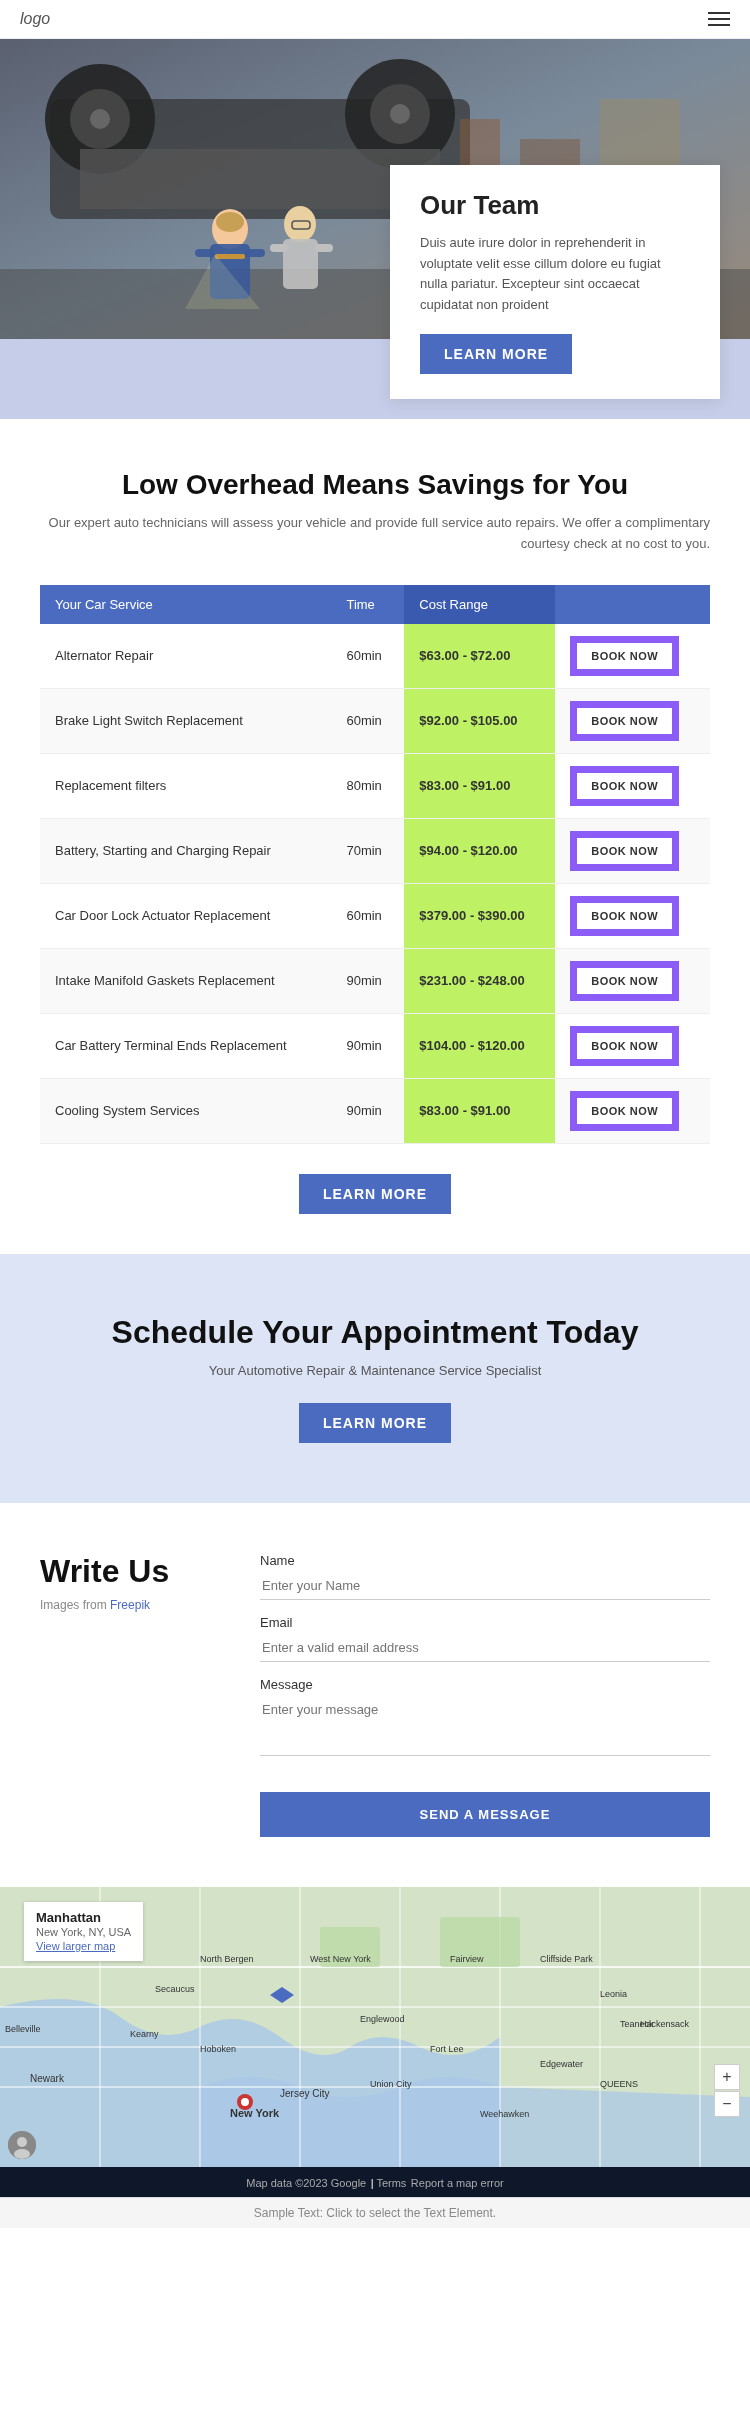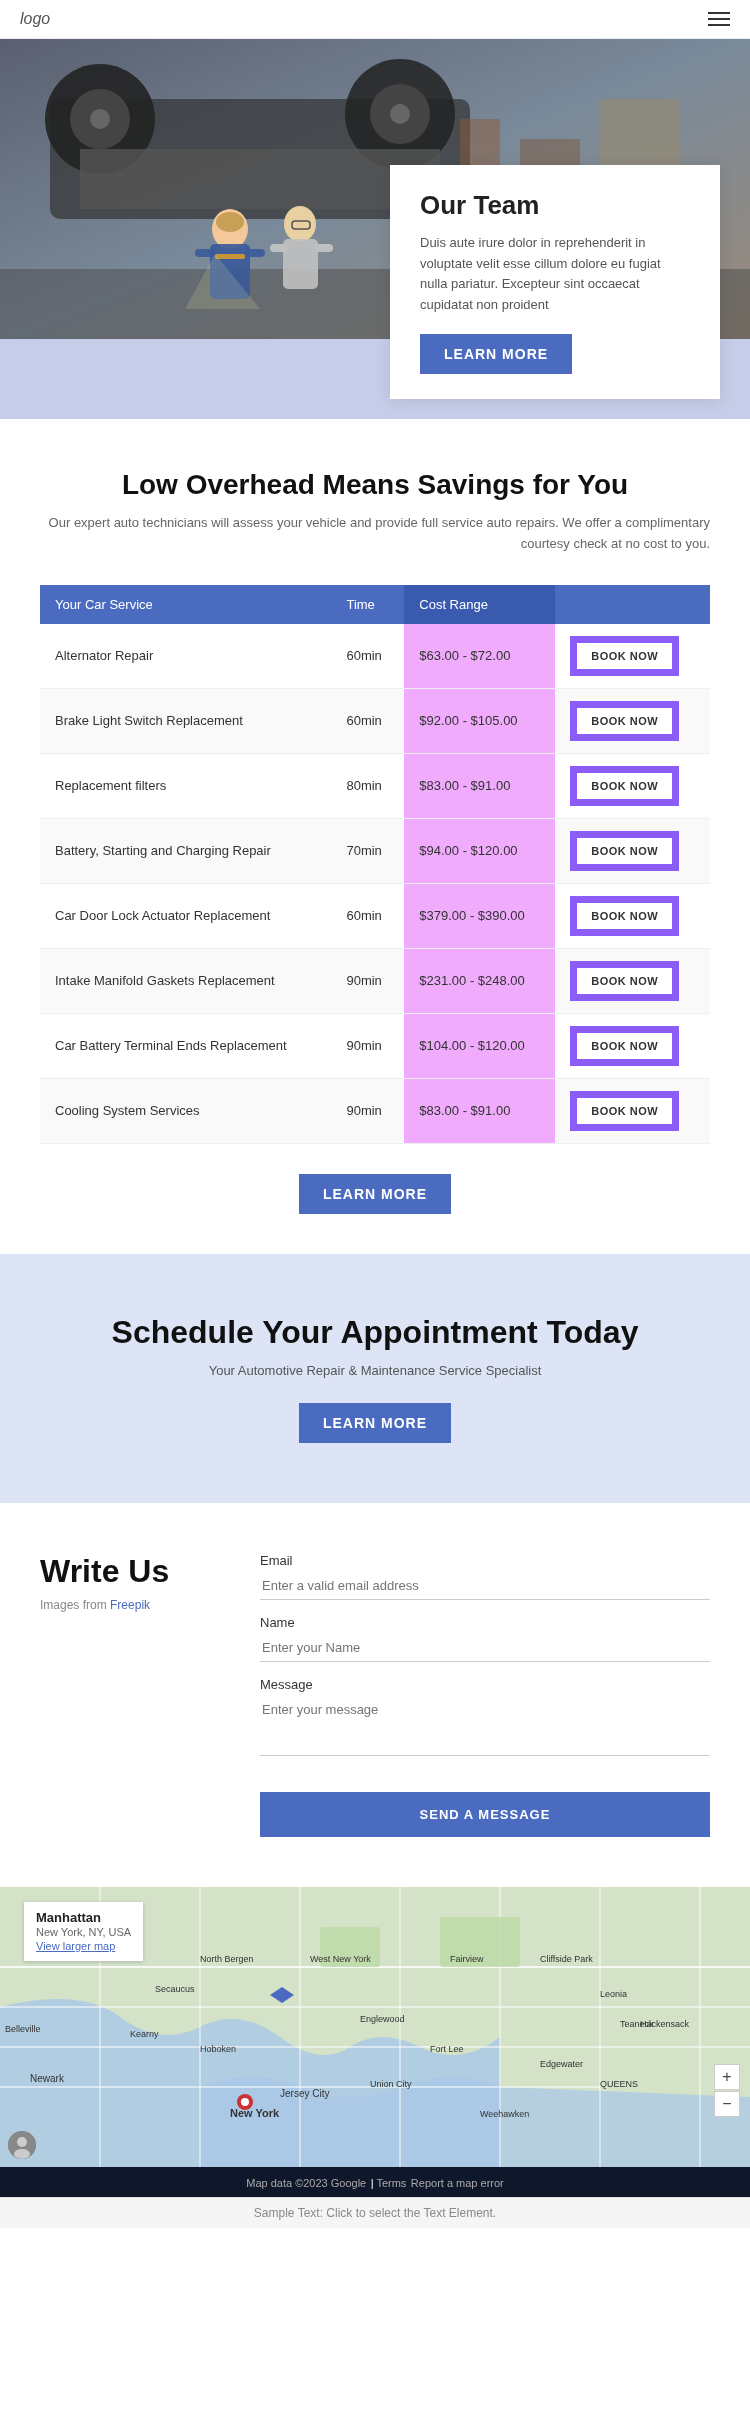--- a/index.html
+++ b/index.html
@@ -104,22 +104,22 @@
     }
     .service-table tbody tr:nth-child(even) {
       background: #f9f9f9;
     }
     .service-table tbody td {
       padding: 12px 15px;
       font-size: 13px;
       color: #333;
     }
     .cost-cell {
-      background: #f0abfc;
-      font-weight: normal;
+      background: #bef264;
+      font-weight: bold;
       color: #333;
     }
     .book-btn {
       background: #fff;
       border: 7px solid #8b5cf6;
       padding: 7px 14px;
       font-size: 11px;
       font-weight: bold;
       letter-spacing: 0.5px;
       cursor: pointer;
@@ -466,26 +466,26 @@
 <section class="write-us-section">
   <div class="write-us-left">
     <h2>Write Us</h2>
     <p>
       <span>Images from</span>
       <a href="#">Freepik</a>
     </p>
   </div>
   <div class="write-us-form">
     <div class="form-group">
+      <label>Name</label>
+      <input type="text" placeholder="Enter your Name" style="">
+    </div>
+    <div class="form-group">
       <label>Email</label>
       <input type="email" placeholder="Enter a valid email address" style="">
-    </div>
-    <div class="form-group">
-      <label>Name</label>
-      <input type="text" placeholder="Enter your Name" style="">
     </div>
     <div class="form-group">
       <label>Message</label>
       <textarea placeholder="Enter your message" style=""></textarea>
     </div>
     <button class="send-btn">SEND A MESSAGE</button>
   </div>
 </section>
 
 <div class="map-section">

